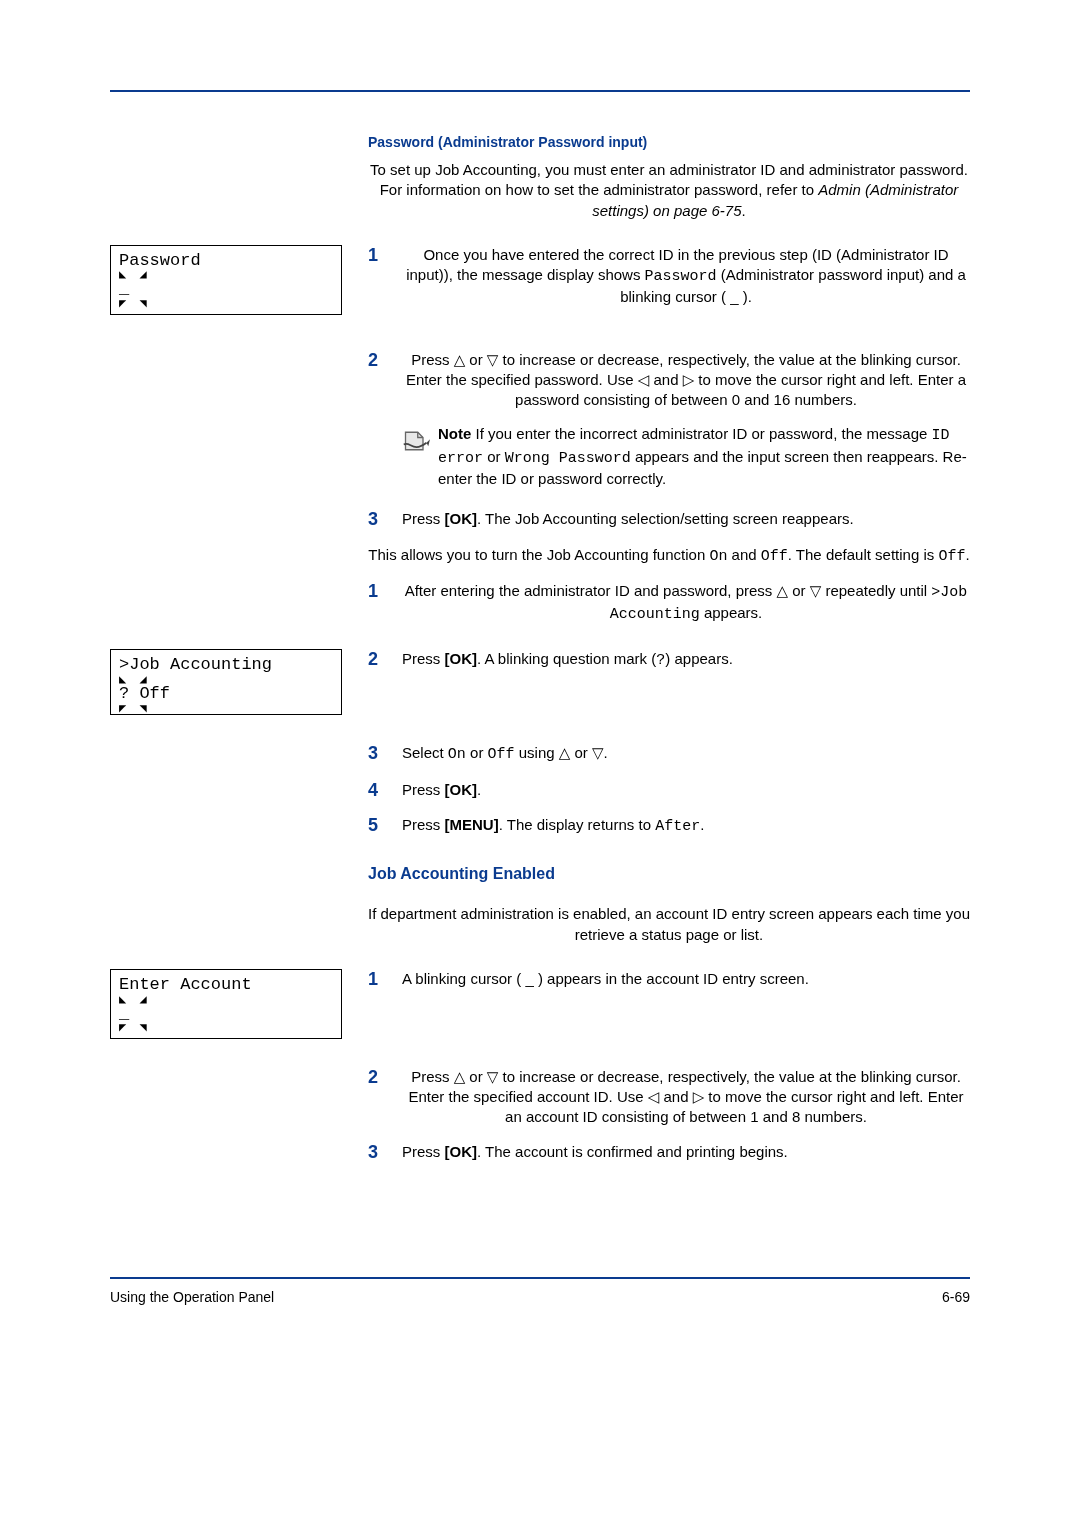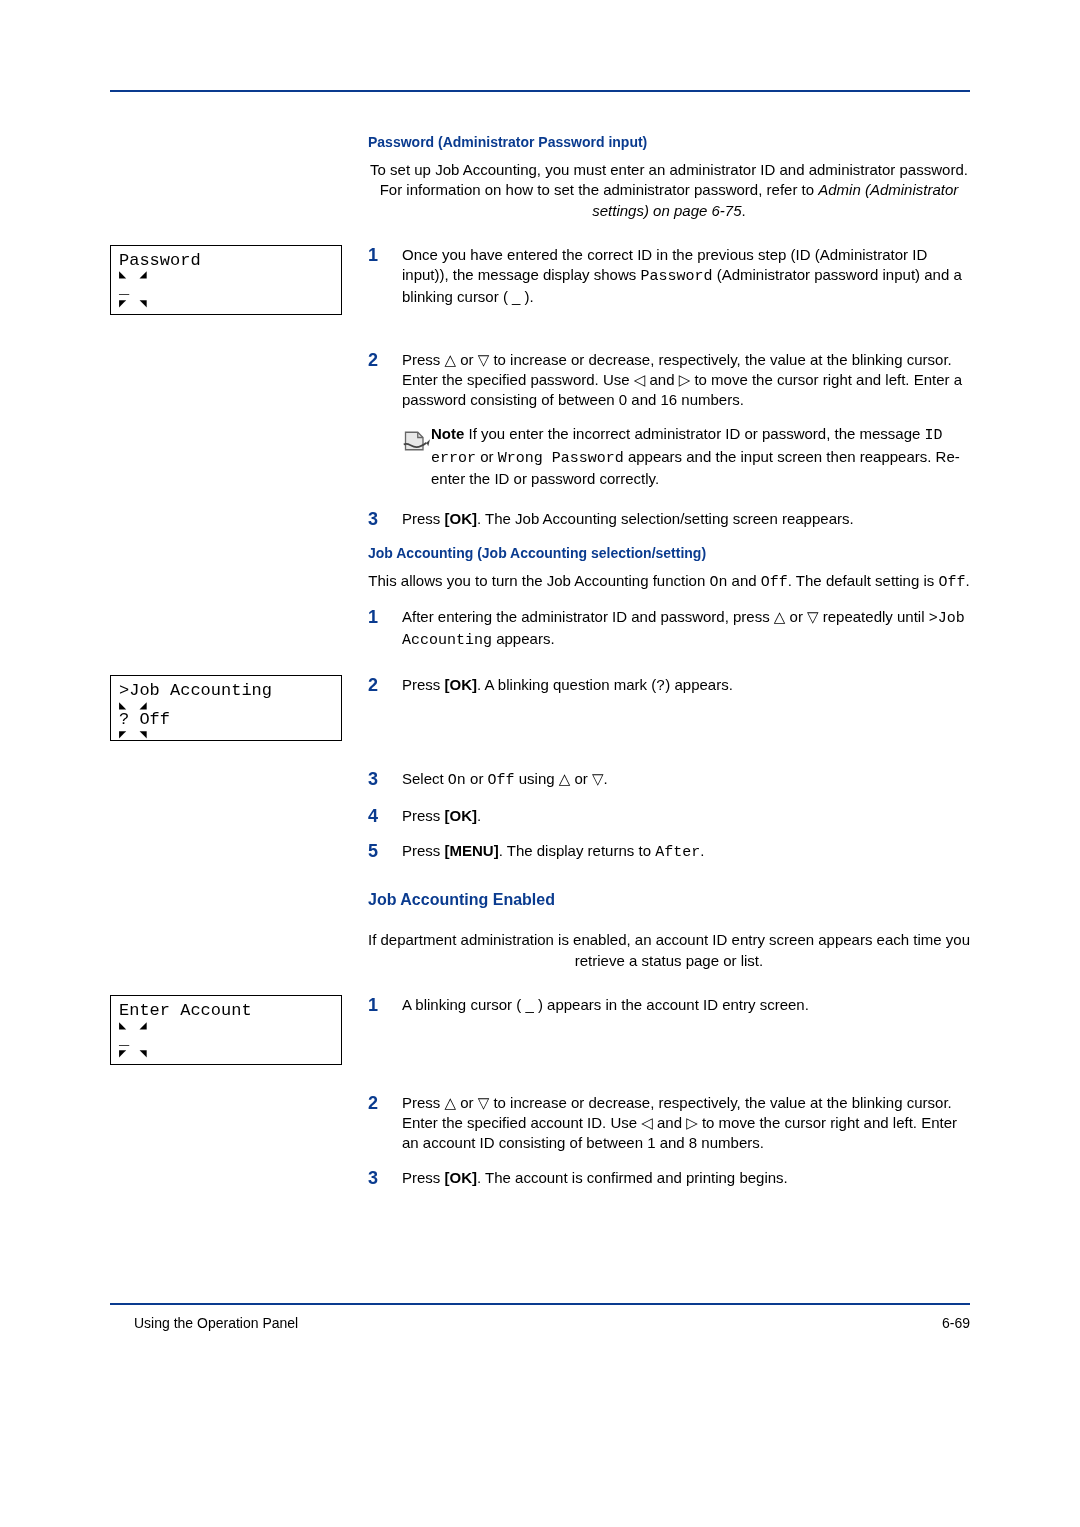--- a/index.html
+++ b/index.html
@@ -77,28 +77,29 @@
     color: #0a3b8f;
     font-weight: bold;
     font-size: 18px;
     width: 18px;
     flex-shrink: 0;
     line-height: 1.2;
   }
   .step-txt {
     font-size: 15px;
     line-height: 1.35;
+    text-align: center;
   }
   .mono {
     font-family: "Courier New", Courier, monospace;
     font-size: 15px;
   }
   .note-block {
     display: flex;
-    gap: 1px;
+    gap: 8px;
     margin: 14px 0 20px 34px;
     font-size: 15px;
     line-height: 1.35;
   }
   .note-icon {
     width: 28px;
     height: 28px;
     flex-shrink: 0;
     margin-top: 3px;
   }
@@ -106,21 +107,20 @@
   em { font-style: italic; }
   .bottom-rule {
     border-top: 2px solid #0a3b8f;
     margin-top: 100px;
     margin-bottom: 10px;
   }
   .footer {
     display: flex;
     justify-content: space-between;
     font-size: 14px;
-    margin-left: 24px;
   }
 </style>
 </head>
 <body>
 
 <div class="page">
   <div class="top-rule"></div>
 
   <div class="two-col">
     <div class="left"></div>
@@ -175,21 +175,20 @@
         </div>
       </div>
 
       <div class="step">
         <div class="step-num">3</div>
         <div class="step-txt">
           <span>Press </span><span class="bold">[OK]</span><span>. The Job Accounting selection/setting screen reappears.</span>
         </div>
       </div>
 
-      <h2 class="sect" style="margin-top:12px">Job Accounting (Job Accounting selection/setting)</h2>
       <p class="body">
         <span>This allows you to turn the Job Accounting function </span><span class="mono">On</span><span> and </span><span class="mono">Off</span><span>. The default setting is </span><span class="mono">Off</span><span>.</span>
       </p>
 
       <div class="step">
         <div class="step-num">1</div>
         <div class="step-txt">
           <span>After entering the administrator ID and password, press △ or ▽ repeatedly until </span><span class="mono">&gt;Job Accounting</span><span> appears.</span>
         </div>
       </div>

